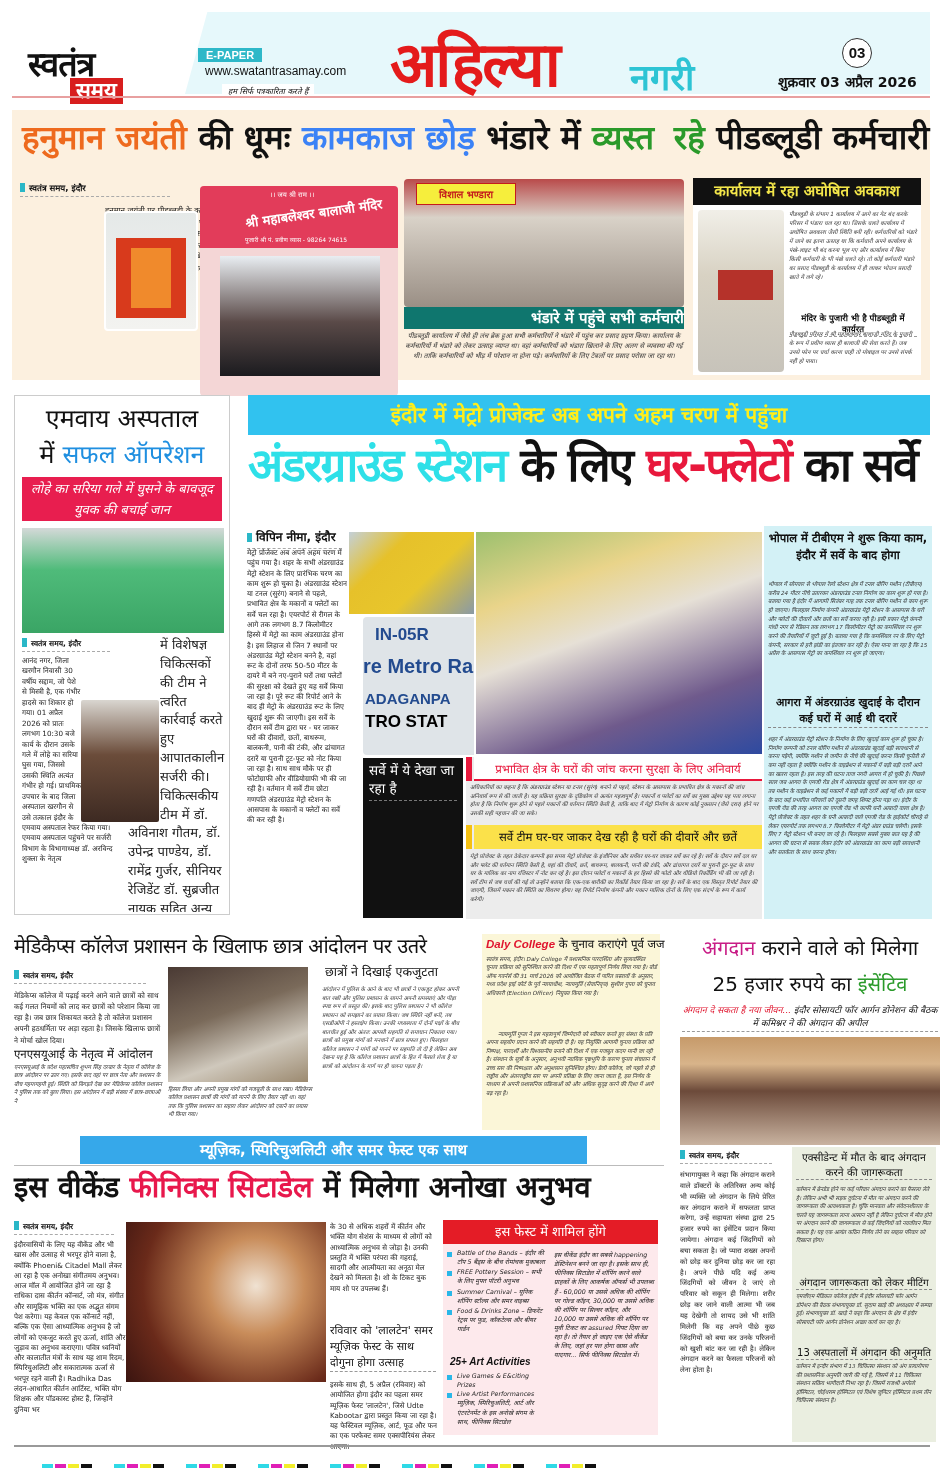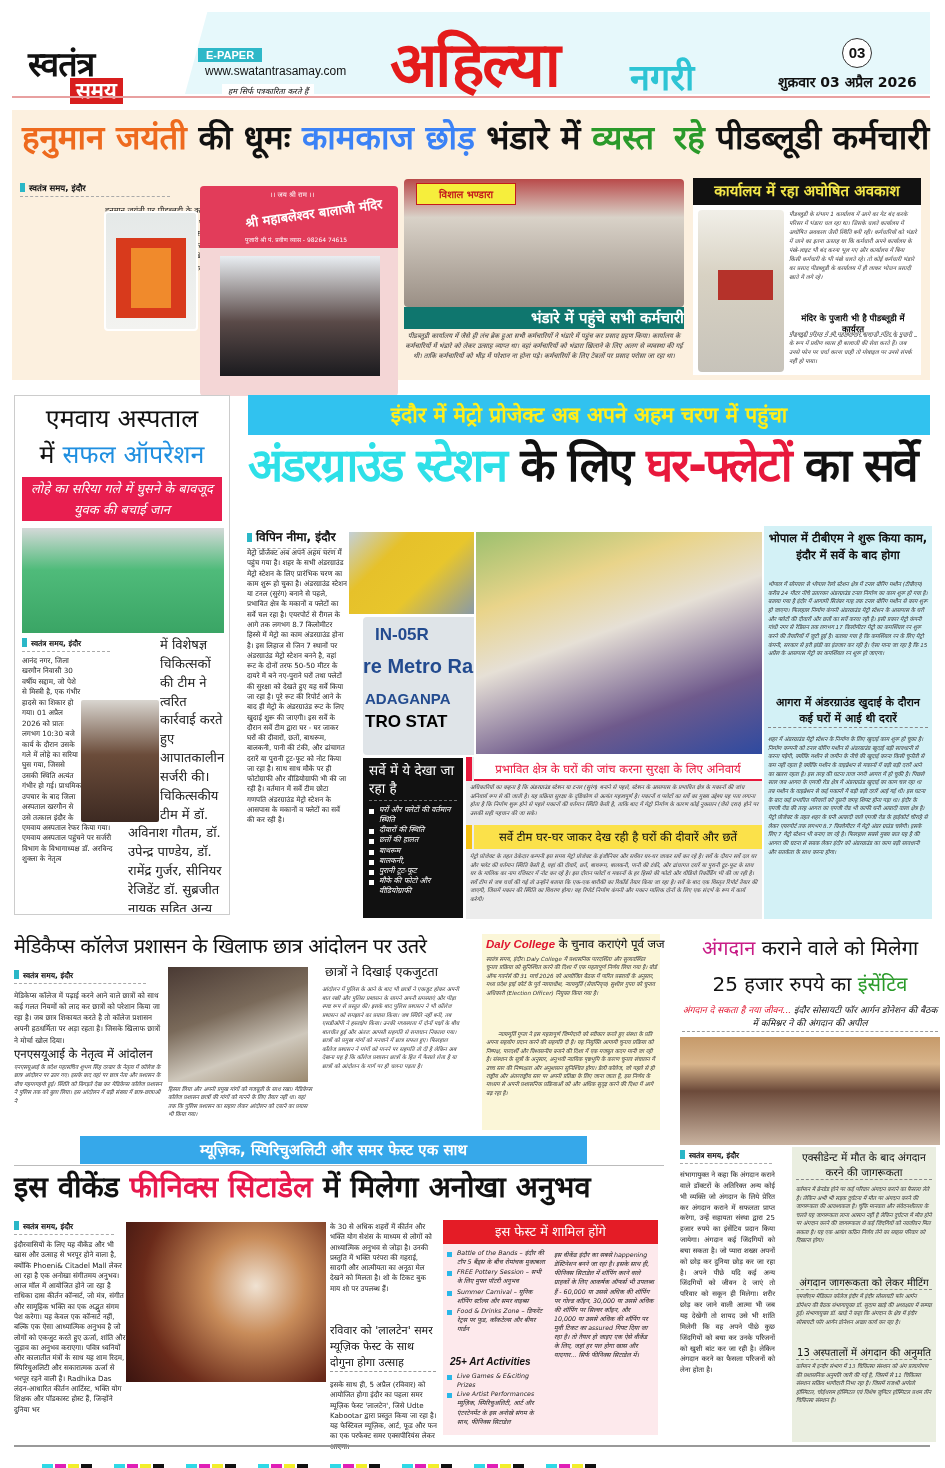--- a/index.html
+++ b/index.html
@@ -110,29 +110,20 @@
 
 <div class="abs" style="left:363px;top:617px;width:111px;height:138px;background:#dfe4e8;overflow:hidden;border-radius:4px 0 0 4px">
   <div style="font:700 17px 'Liberation Sans',sans-serif;color:#234b8f;padding:8px 0 0 12px">IN-05R</div>
   <div style="font:700 20px 'Liberation Sans',sans-serif;color:#234b8f;padding:10px 0 0 0;white-space:nowrap">re Metro Rai</div>
   <div style="font:700 15px 'Liberation Sans',sans-serif;color:#234b8f;padding:12px 0 0 2px;white-space:nowrap">ADAGANPA</div>
   <div style="font:700 17px 'Liberation Sans',sans-serif;color:#000000;padding:5px 0 0 2px;white-space:nowrap">TRO STAT</div>
 </div>
 
 <div class="abs" style="left:363px;top:758px;width:100px;height:160px;background:#111;color:#fff;padding:4px 6px">
   <div style="font:400 13.5px/1.3 'DejaVu Sans',sans-serif;text-align:left;border-bottom:1px dashed #777;padding-bottom:3px;margin-bottom:4px">सर्वे में ये देखा जा रहा है</div>
-  <ul class="sq" style="font:italic 7.5px/1.35 'DejaVu Sans',sans-serif">
-    <li>घरों और फ्लेटों की वर्तमान स्थिति</li>
-    <li>दीवारों की स्थिति</li>
-    <li>छतों की हालत</li>
-    <li>बाथरूम</li>
-    <li>बालकनी,</li>
-    <li>पुरानी टूट-फूट</li>
-    <li>मौके की फोटो और वीडियोग्राफी</li>
-  </ul>
 </div>
 
 <div class="abs" style="left:476px;top:532px;width:286px;height:222px;background:linear-gradient(160deg,#9cc06e 0,#e9d48a 25%,#e6e0d6 45%,#6f5a8c 75%,#2e4aa0 100%)"></div>
 
 <div class="abs" style="left:466px;top:757px;width:296px;height:162px;background:#ececec"></div>
 <div class="abs" style="left:466px;top:757px;width:6px;height:24px;background:#e8183c"></div>
 <div class="abs" style="left:474px;top:757px;width:288px;height:24px;background:#fff;color:#e8183c;font:400 11.5px/24px 'DejaVu Sans',sans-serif;text-align:center;border-bottom:2px solid #e8183c">प्रभावित क्षेत्र के घरों की जांच करना सुरक्षा के लिए अनिवार्य</div>
 <div class="abs ital" style="left:470px;top:783px;width:290px;font-size:5.7px;line-height:1.5">अधिकारियों का कहना है कि अंडरग्राउंड स्टेशन या टनल (सुरंग) बनाने से पहले, स्टेशन के आसपास के प्रभावित क्षेत्र के मकानों की जांच अनिवार्य रूप से की जाती है। यह प्रक्रिया सुरक्षा के दृष्टिकोण से अत्यंत महत्वपूर्ण है। मकानों व फ्लेटों का सर्वे का मुख्य उद्देश्य यह पता लगाना होता है कि निर्माण शुरू होने से पहले मकानों की वर्तमान स्थिति कैसी है, ताकि बाद में मेट्रो निर्माण के कारण कोई नुकसान (जैसे दरार) होने पर उसकी सही पहचान की जा सके।</div>
 <div class="abs" style="left:466px;top:825px;width:6px;height:24px;background:#f5c012"></div>
 <div class="abs" style="left:474px;top:825px;width:288px;height:24px;background:#fbe14a;color:#111;font:400 11.5px/24px 'DejaVu Sans',sans-serif;text-align:center">सर्वे टीम घर-घर जाकर देख रही है घरों की दीवारें और छतें</div>

